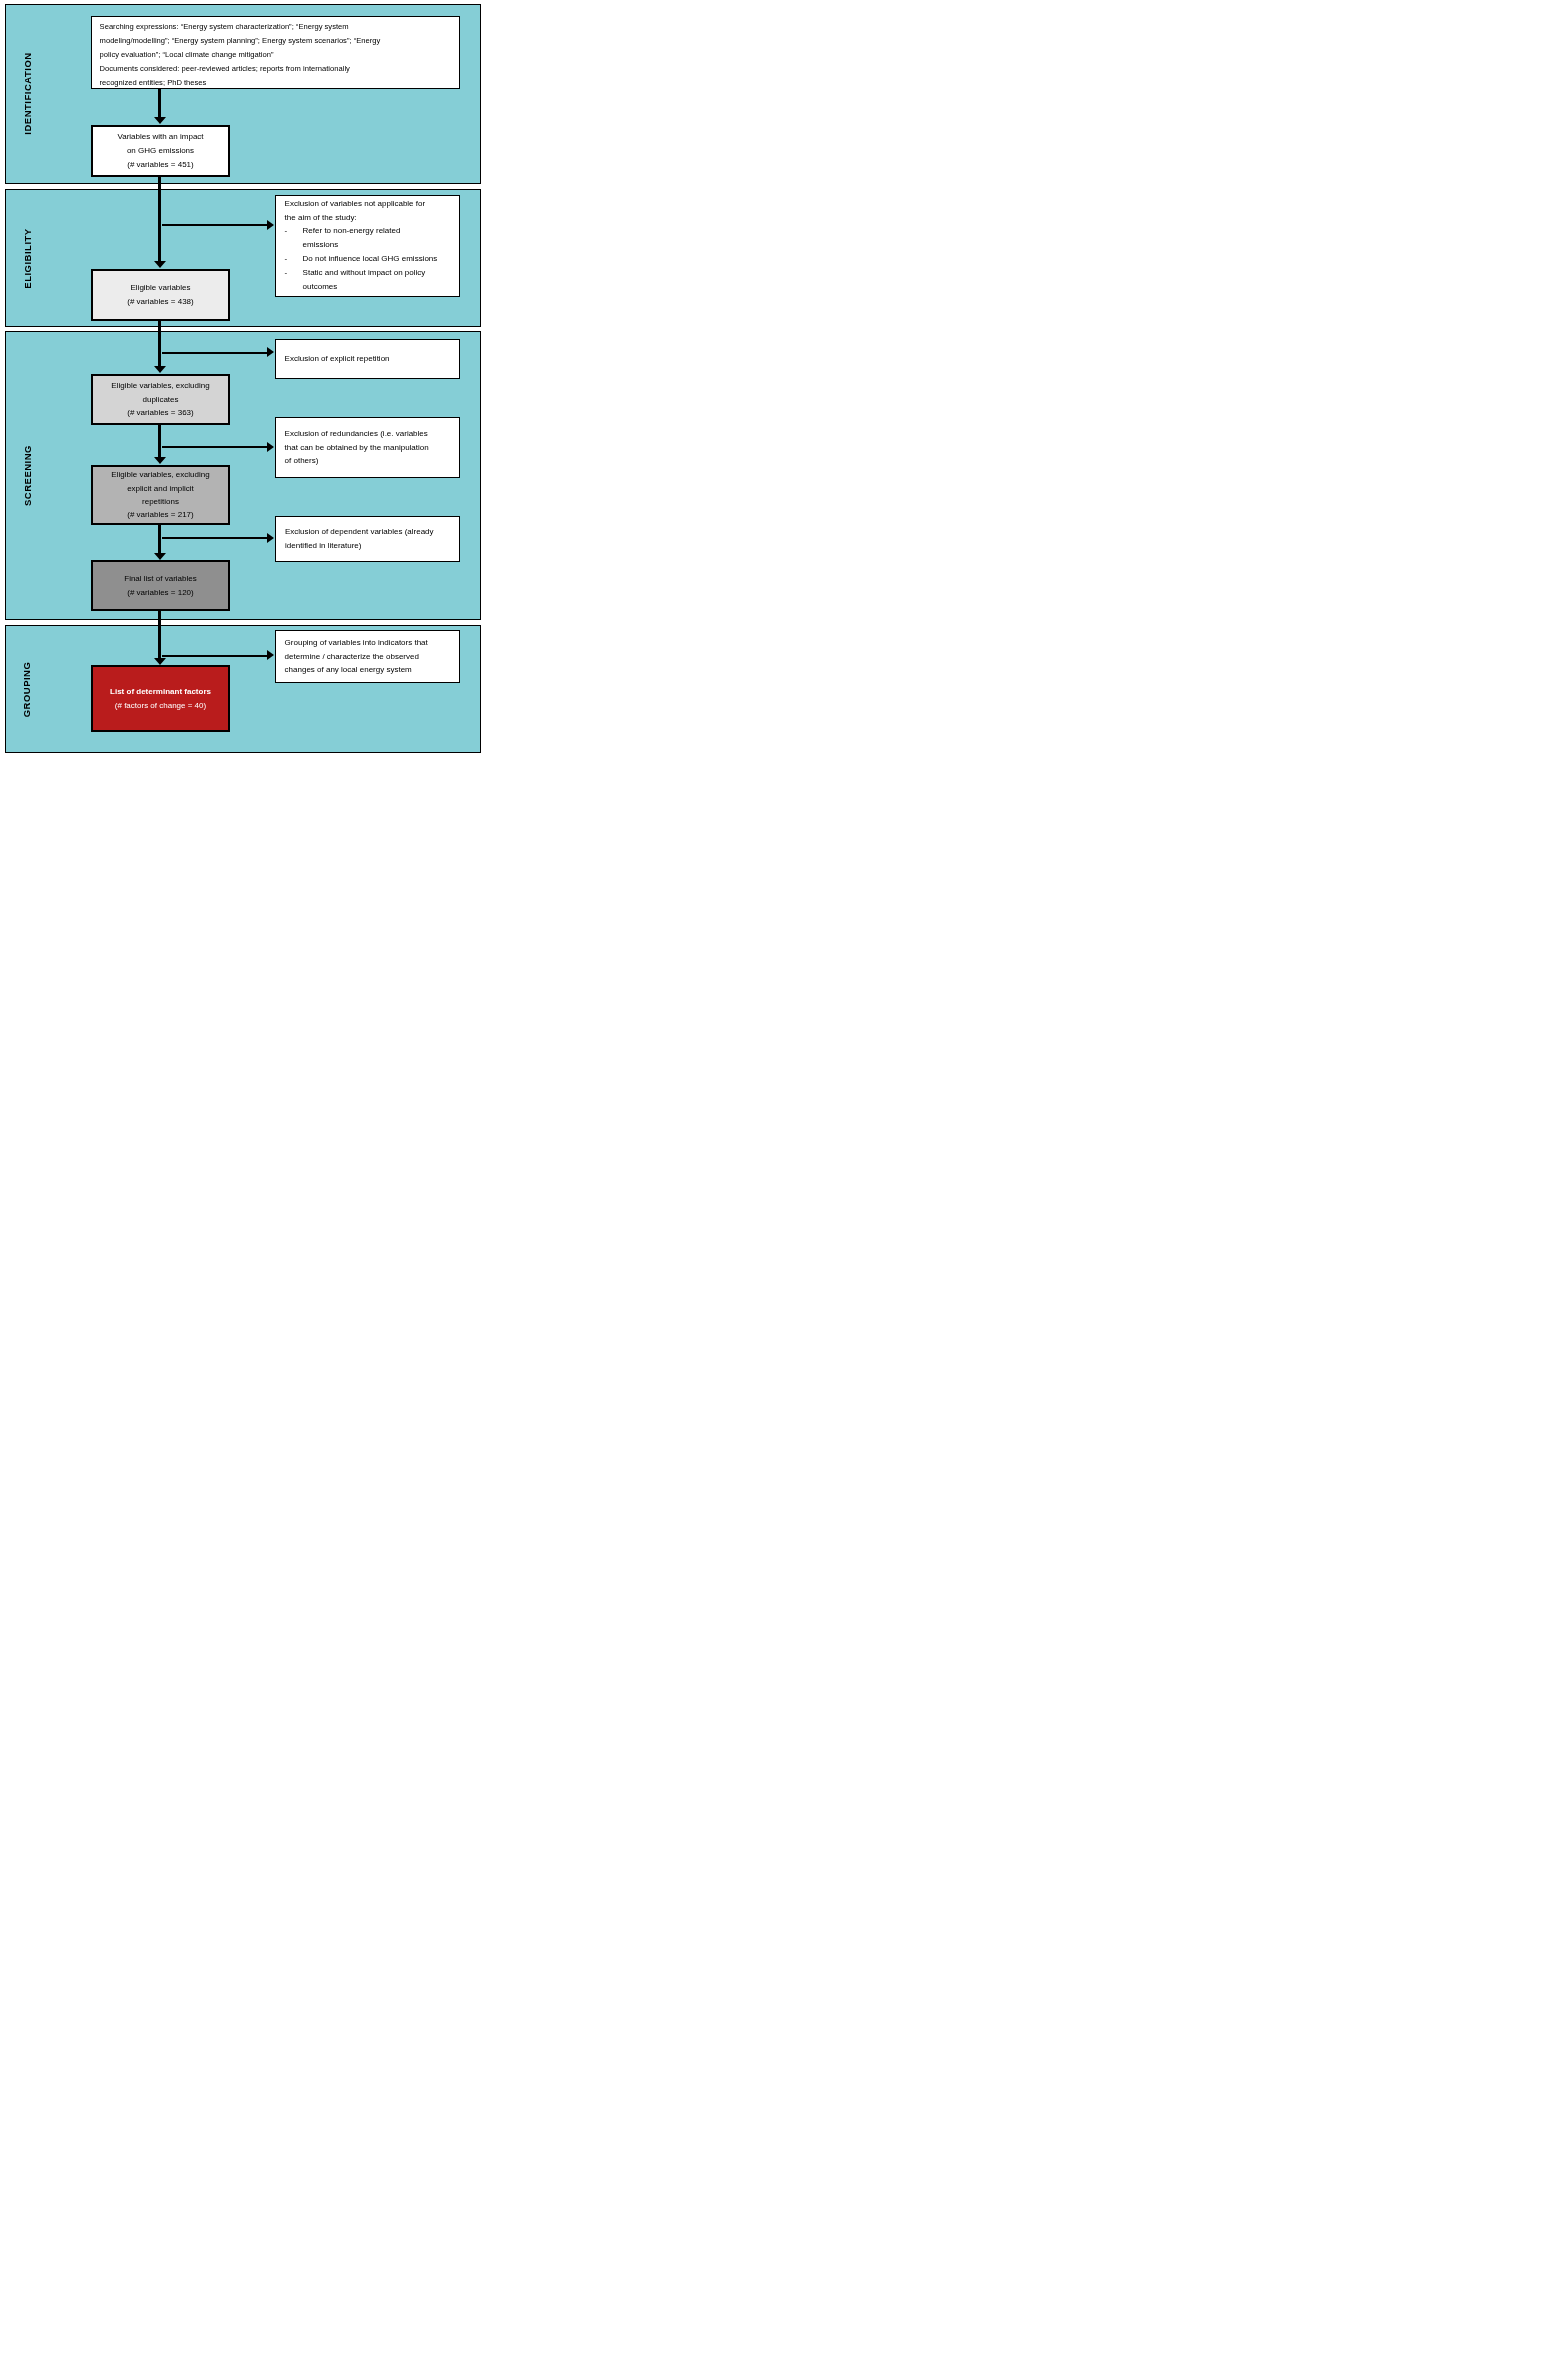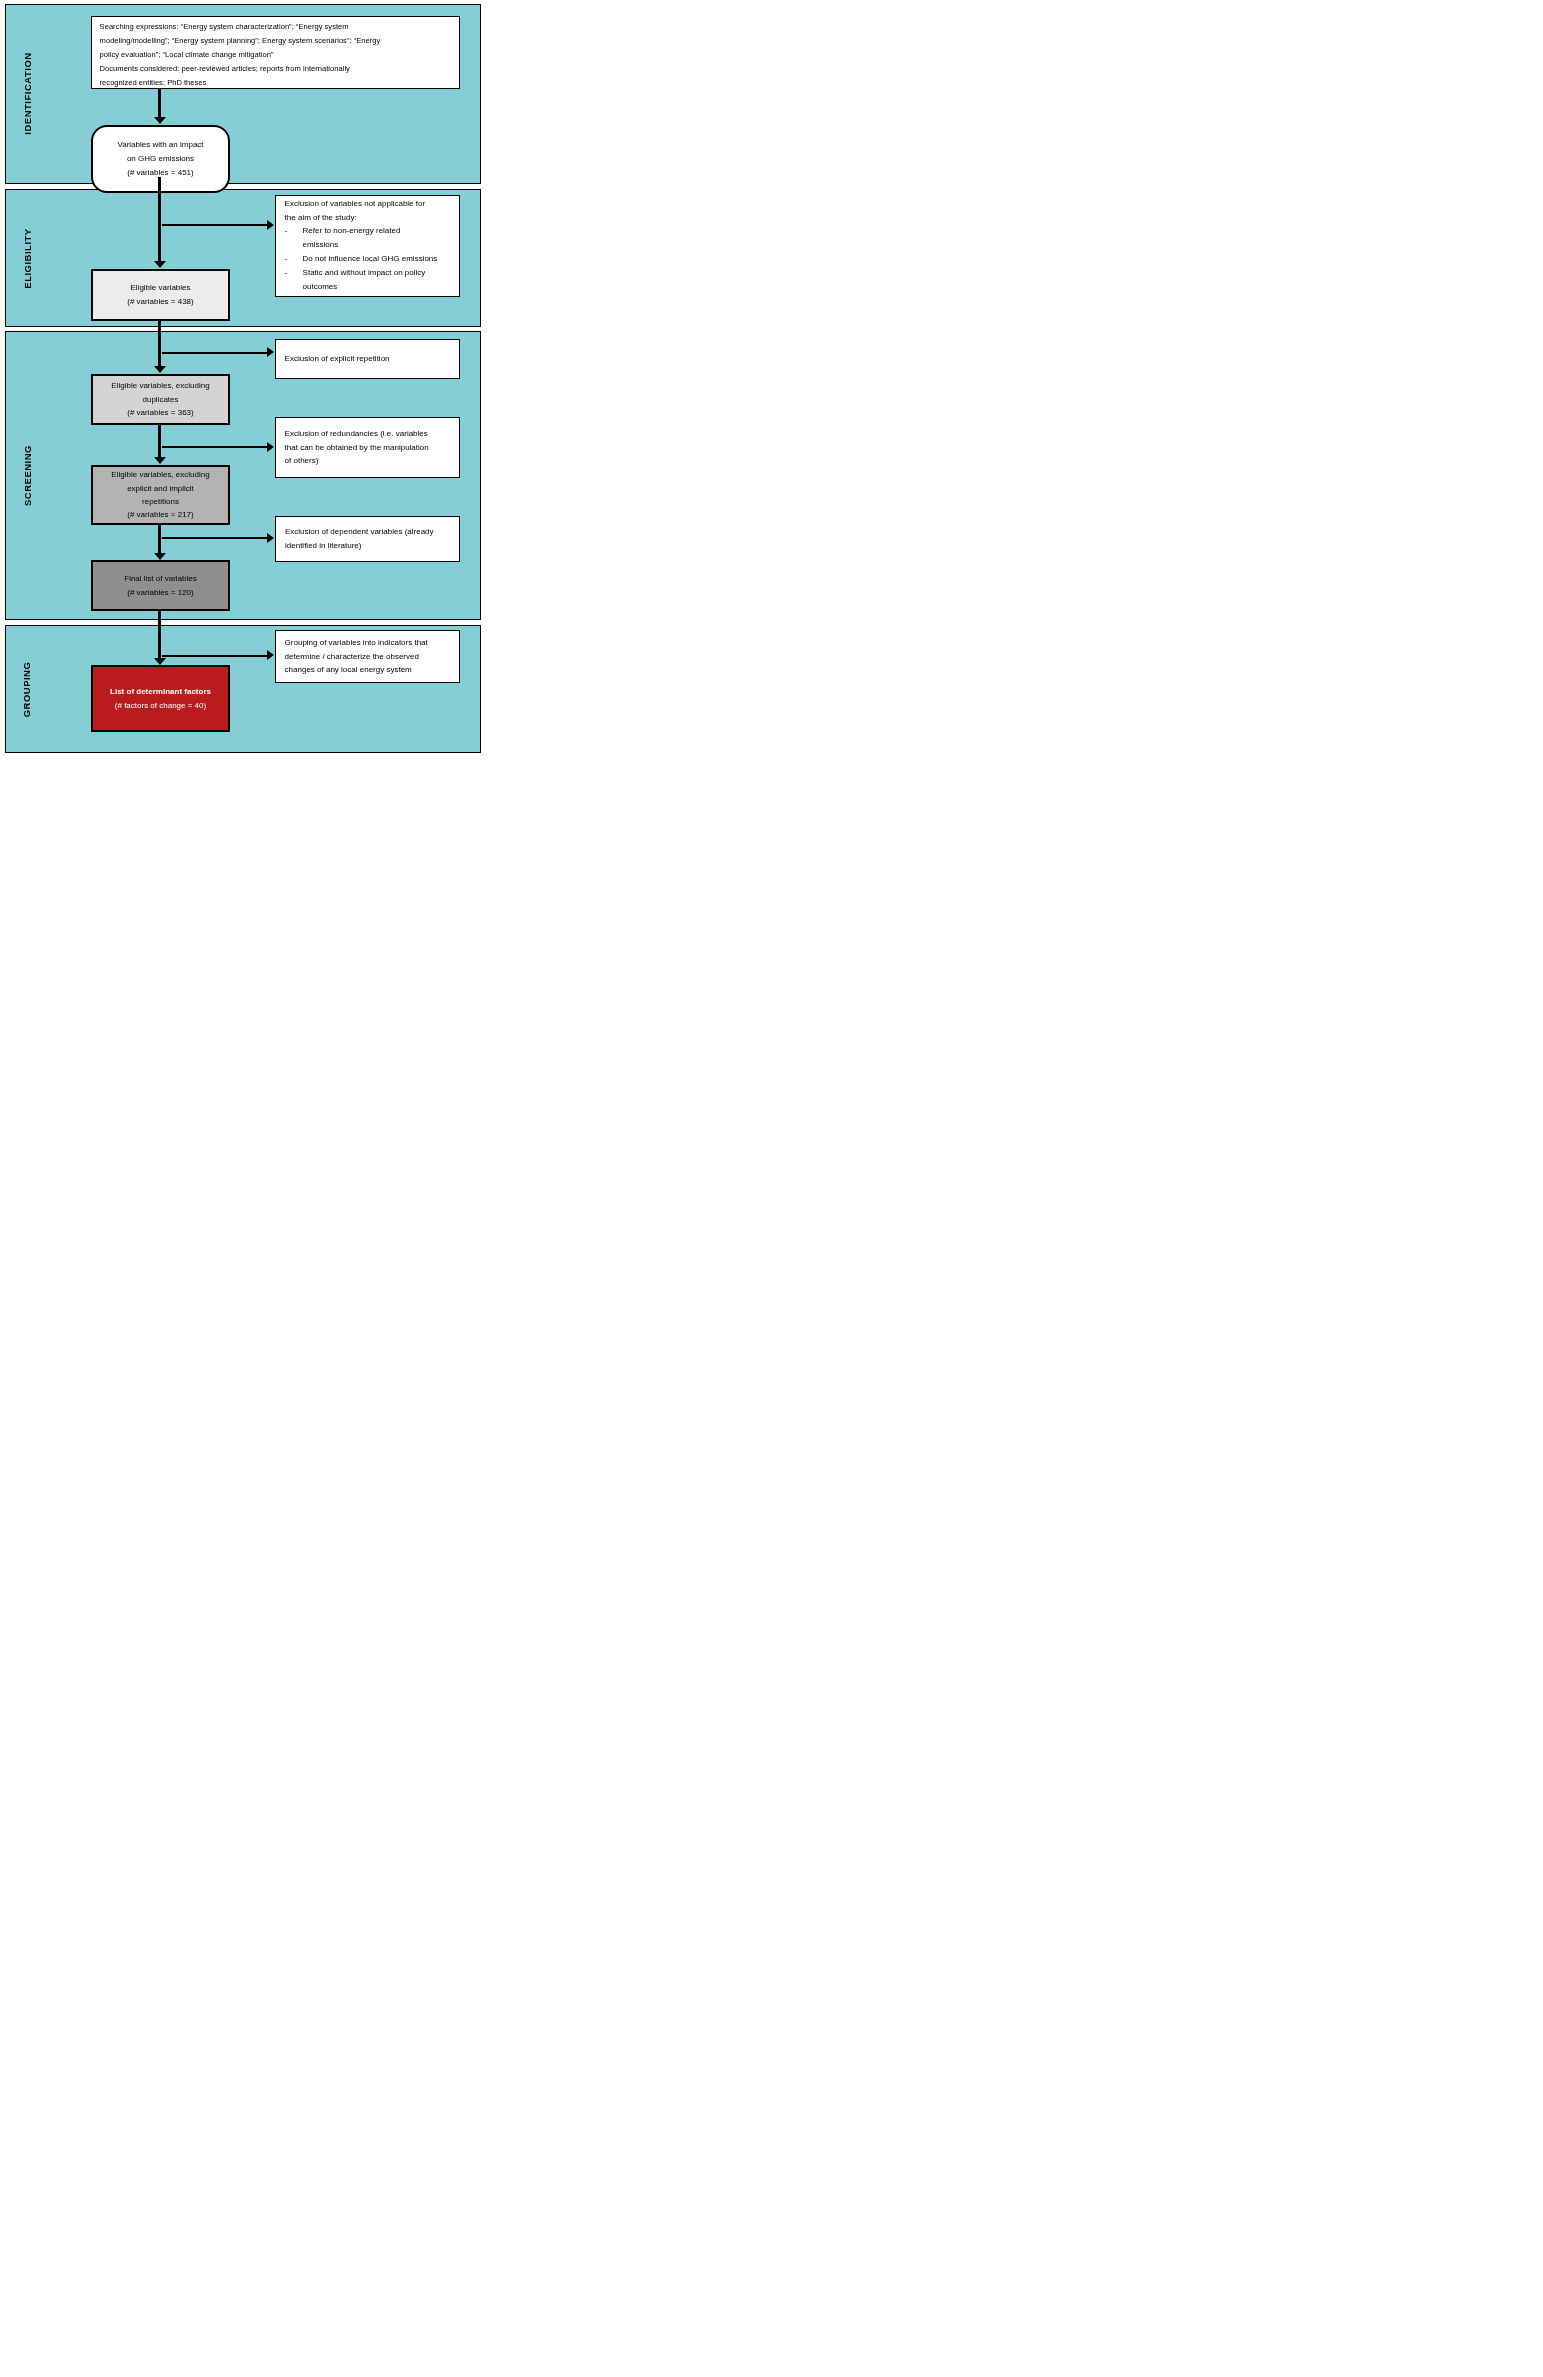--- a/index.html
+++ b/index.html
@@ -121,21 +121,21 @@
     <div class="pre">Searching expressions: “Energy system characterization”; “Energy system
 modeling/modelling”; “Energy system planning”; Energy system scenarios”; “Energy
 policy evaluation”; “Local climate change mitigation”</div>
     <div class="pre">Documents considered: peer-reviewed articles; reports from internationally
 recognized entities; PhD theses</div>
   </div>
 
   <div class="vshaft" style="top:89px;height:29px;"></div>
   <div class="vhead" style="top:117px;"></div>
 
-  <div class="fbox" style="left:91px;top:125px;width:139px;height:68px;background:#ffffff;border-radius:16px;">
+  <div class="fbox" style="left:91px;top:125px;width:139px;height:52px;background:#ffffff;">
     <div>Variables with an impact</div>
     <div>on GHG emissions</div>
     <div>(# variables = 451)</div>
   </div>
 
   <div class="vshaft" style="top:177px;height:85px;"></div>
   <div class="vhead" style="top:261px;"></div>
   <div class="hshaft" style="top:224px;"></div>
   <div class="hhead" style="top:220px;"></div>
 

